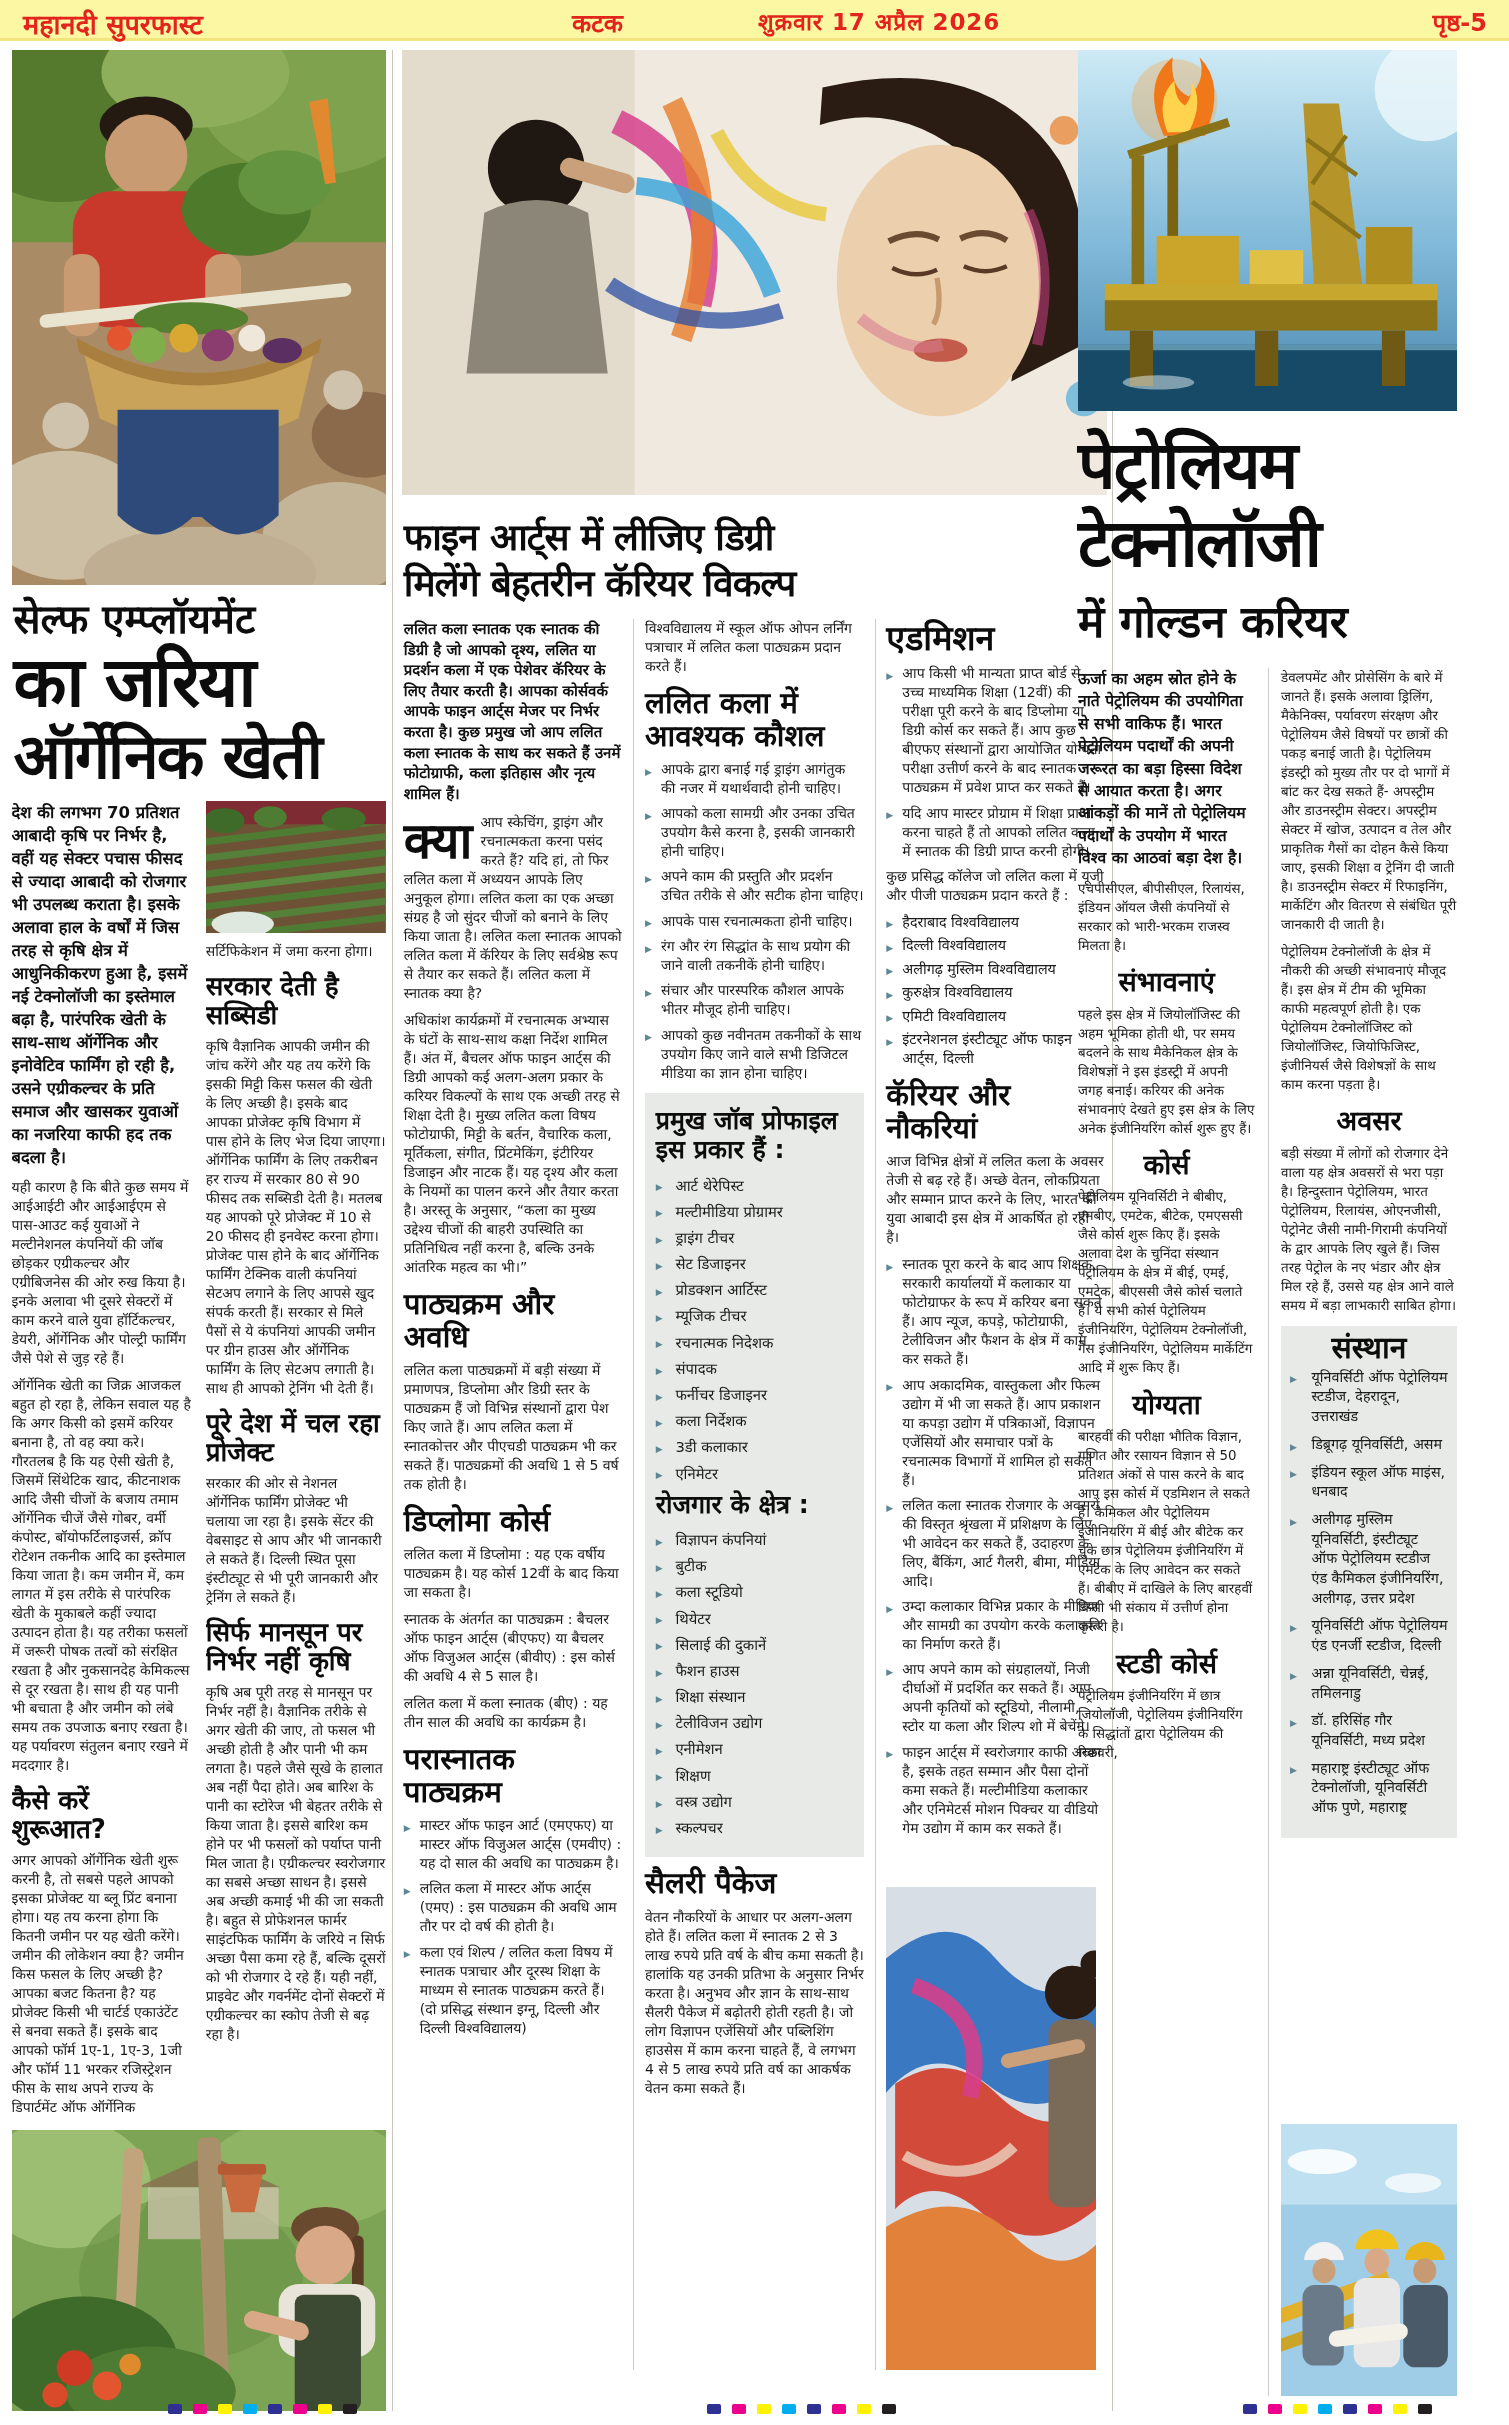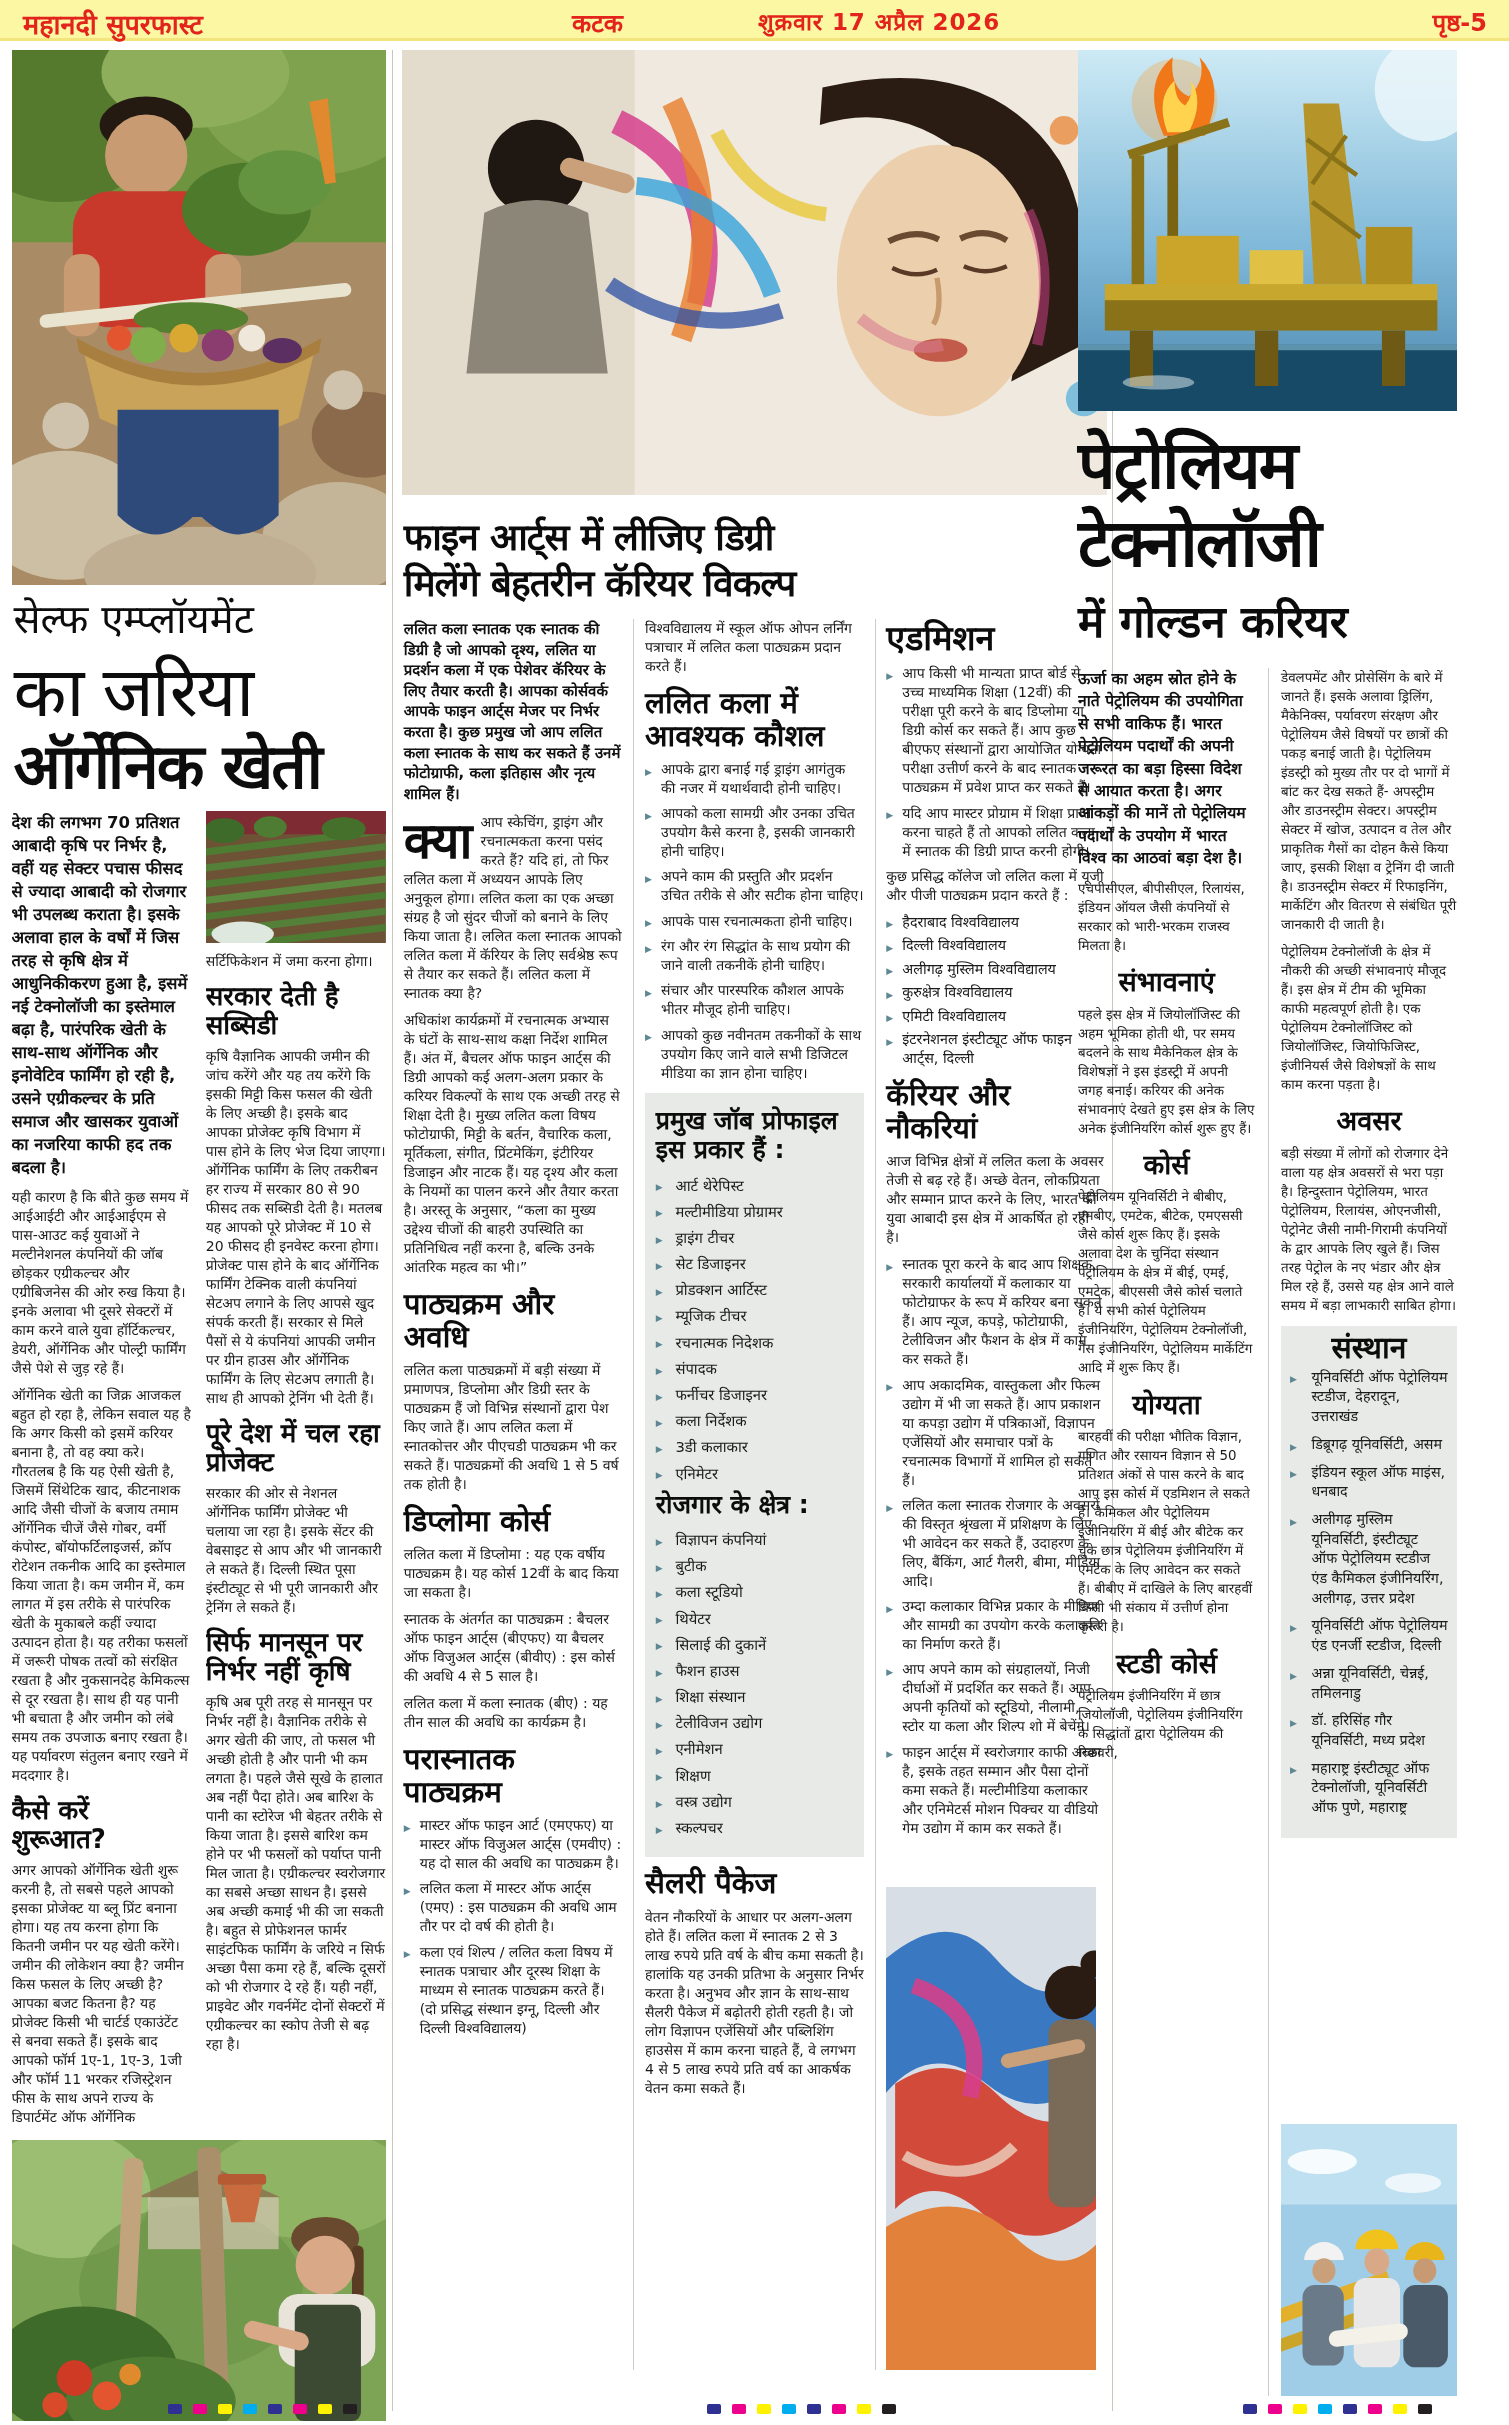--- a/index.html
+++ b/index.html
@@ -35,22 +35,22 @@
 
   
   .blist{list-style:none}
   .blist li{position:relative;padding-left:16px;margin-bottom:6.3px;color:#1a1a1a}
   .blt{position:absolute;left:0;top:2.7px;font-size:9px;color:#5e8794}
 
   
   .veg{height:535px}
   .lh{padding:14.3px 1.8px 7.2px;line-height:1}
   .lh span{display:block;color:#0c0c0c}
-  .lh1{font-size:40px;font-weight:400;margin-bottom:19px}
-  .lh2{font-size:69px;font-weight:400;margin-bottom:9px;letter-spacing:-1.8px}
+  .lh1{font-size:40px;font-weight:700;margin-bottom:9px}
+  .lh2{font-size:69px;font-weight:700;margin-bottom:9px;letter-spacing:-1.8px}
   .lh3{font-size:62px;font-weight:800;letter-spacing:-1.8px}
   .lcols{display:flex;gap:14.3px;height:1324px;overflow:hidden;margin-top:5.4px}
   .lcol{flex:1;min-width:0;font-size:14px;line-height:19px;overflow:hidden}
   .lead{font-size:16.5px;line-height:23px;font-weight:600;margin-bottom:9px;color:#111}
   .farm{height:132px;margin-bottom:9px}
   .garden{height:281px;margin-top:5.4px}
 
   
   .art{height:445px}
   .mh{padding:19.7px 1.8px 12.5px}

